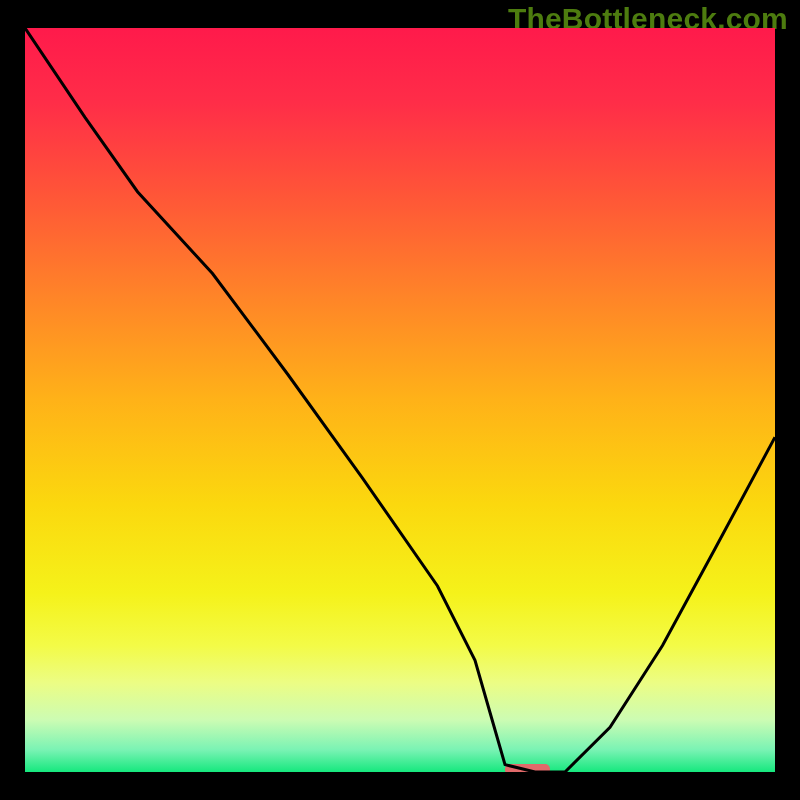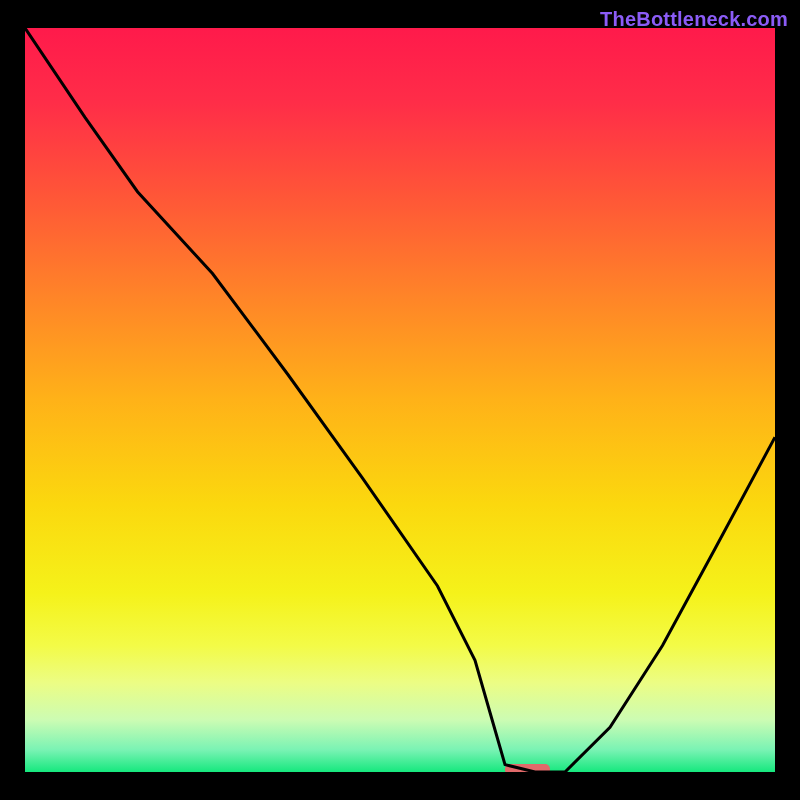--- a/index.html
+++ b/index.html
@@ -12,24 +12,24 @@
     overflow: hidden;
   }
   .frame {
     position: relative;
     width: 800px;
     height: 800px;
     background: #000000;
   }
   .watermark {
     position: absolute;
-    top: 8px;
+    top: 2px;
     right: 12px;
-    color: #8b5cf6;
-    font-size: 20px;
+    color: #4d7c0f;
+    font-size: 30px;
     font-weight: 600;
     letter-spacing: 0.2px;
   }
   .plot-box {
     position: absolute;
     left: 25px;
     top: 28px;
     width: 750px;
     height: 744px;
     box-sizing: border-box;

